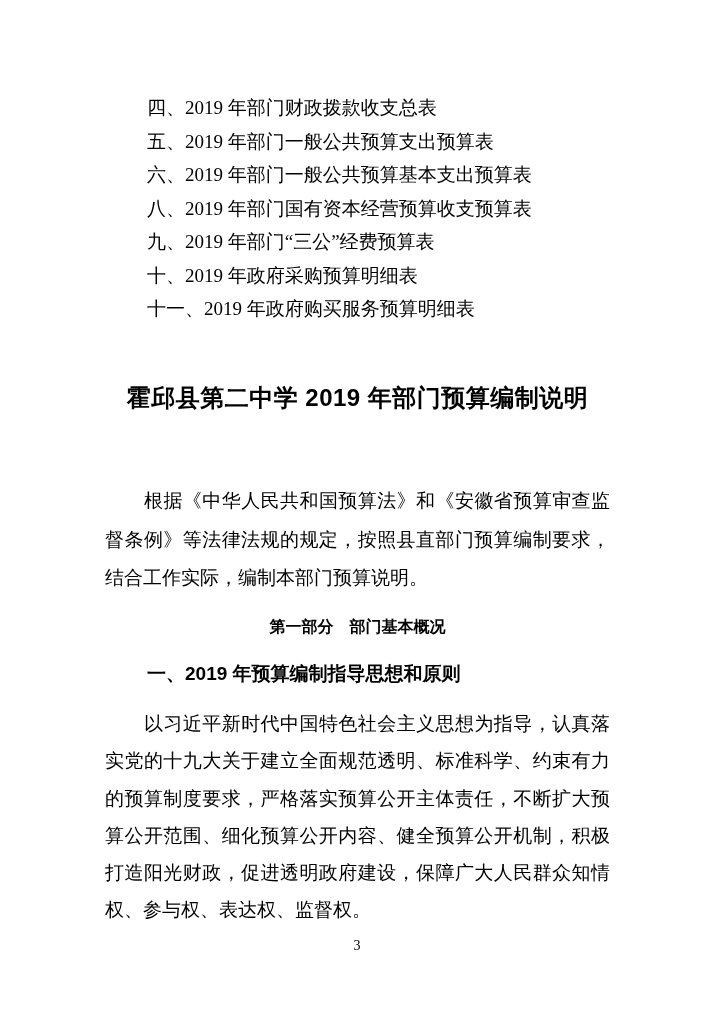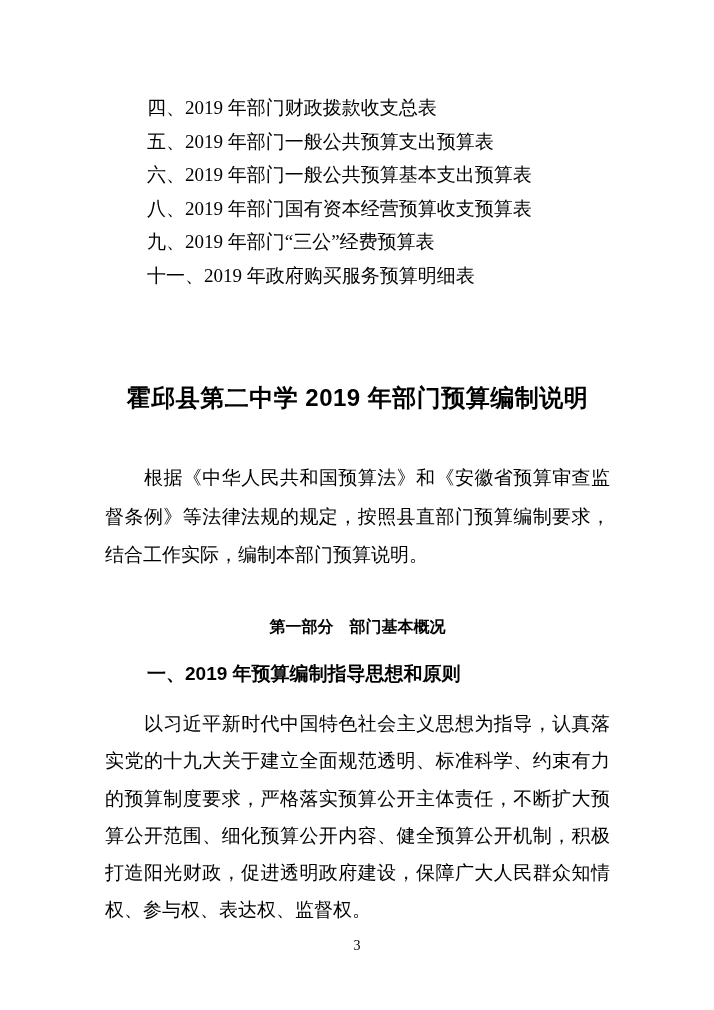--- a/index.html
+++ b/index.html
@@ -50,21 +50,21 @@
     line-height: 34px;
     letter-spacing: 0.5px;
   }
   .para {
     margin: 0;
     font-size: 19px;
     text-align: justify;
   }
   .intro {
     position: absolute;
-    top: 454px;
+    top: 477px;
     left: 0;
     width: 100%;
     line-height: 38.5px;
     text-indent: 39px;
     font-family: Liberation Serif, serif;
   }
   .section-heading {
     position: absolute;
     top: 609px;
     left: 0;
@@ -113,20 +113,21 @@
 
 <div class="page">
   <div class="content">
 
     <div class="toc">
       <div class="toc-item">四、2019 年部门财政拨款收支总表</div>
       <div class="toc-item">五、2019 年部门一般公共预算支出预算表</div>
       <div class="toc-item">六、2019 年部门一般公共预算基本支出预算表</div>
       <div class="toc-item">八、2019 年部门国有资本经营预算收支预算表</div>
       <div class="toc-item">九、2019 年部门“三公”经费预算表</div>
+      <div class="toc-item">十、2019 年政府采购预算明细表</div>
       <div class="toc-item">十一、2019 年政府购买服务预算明细表</div>
     </div>
 
     <h1 class="doc-title">霍邱县第二中学 2019 年部门预算编制说明</h1>
 
     <p class="para intro">根据《中华人民共和国预算法》和《安徽省预算审查监督条例》等法律法规的规定，按照县直部门预算编制要求，结合工作实际，编制本部门预算说明。</p>
 
     <h2 class="section-heading">第一部分　部门基本概况</h2>
 
     <h3 class="subsection-heading">一、2019 年预算编制指导思想和原则</h3>

